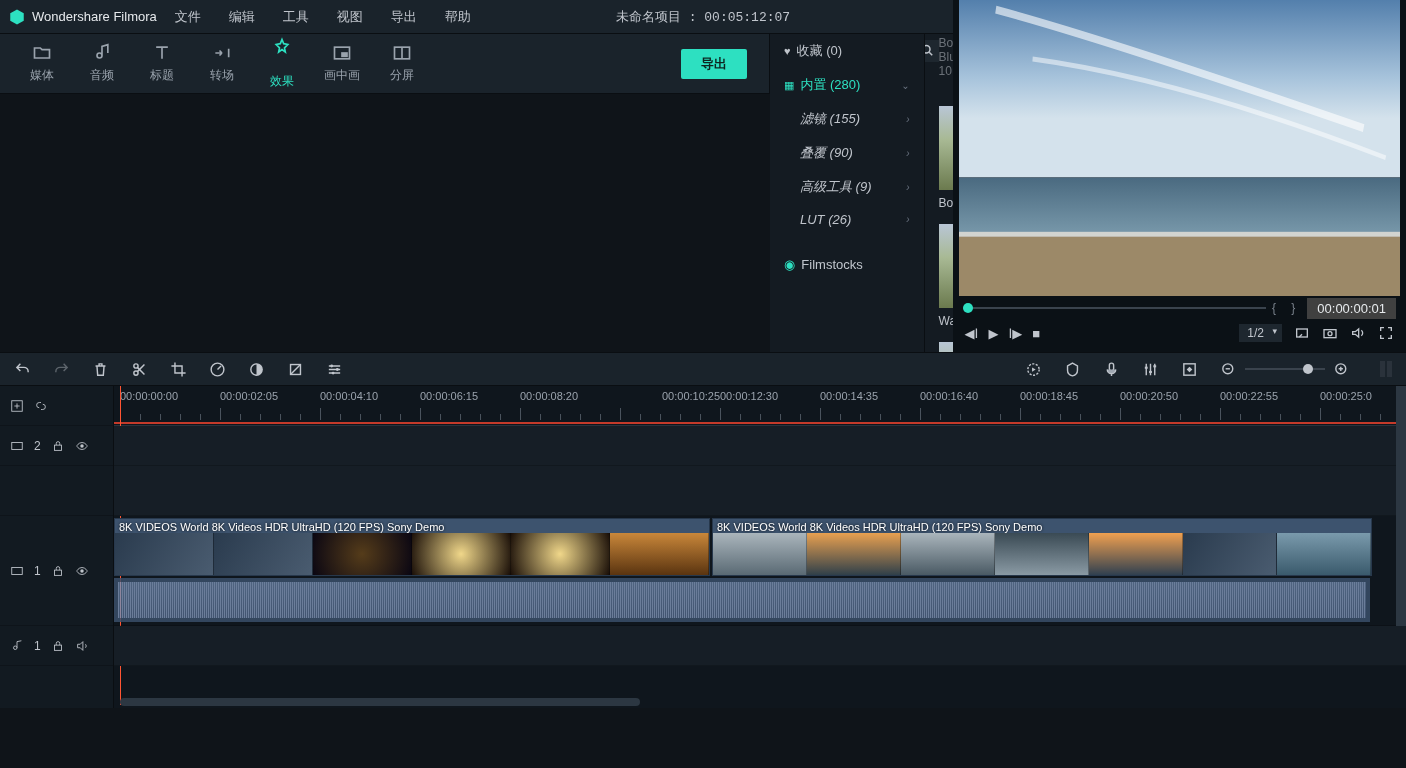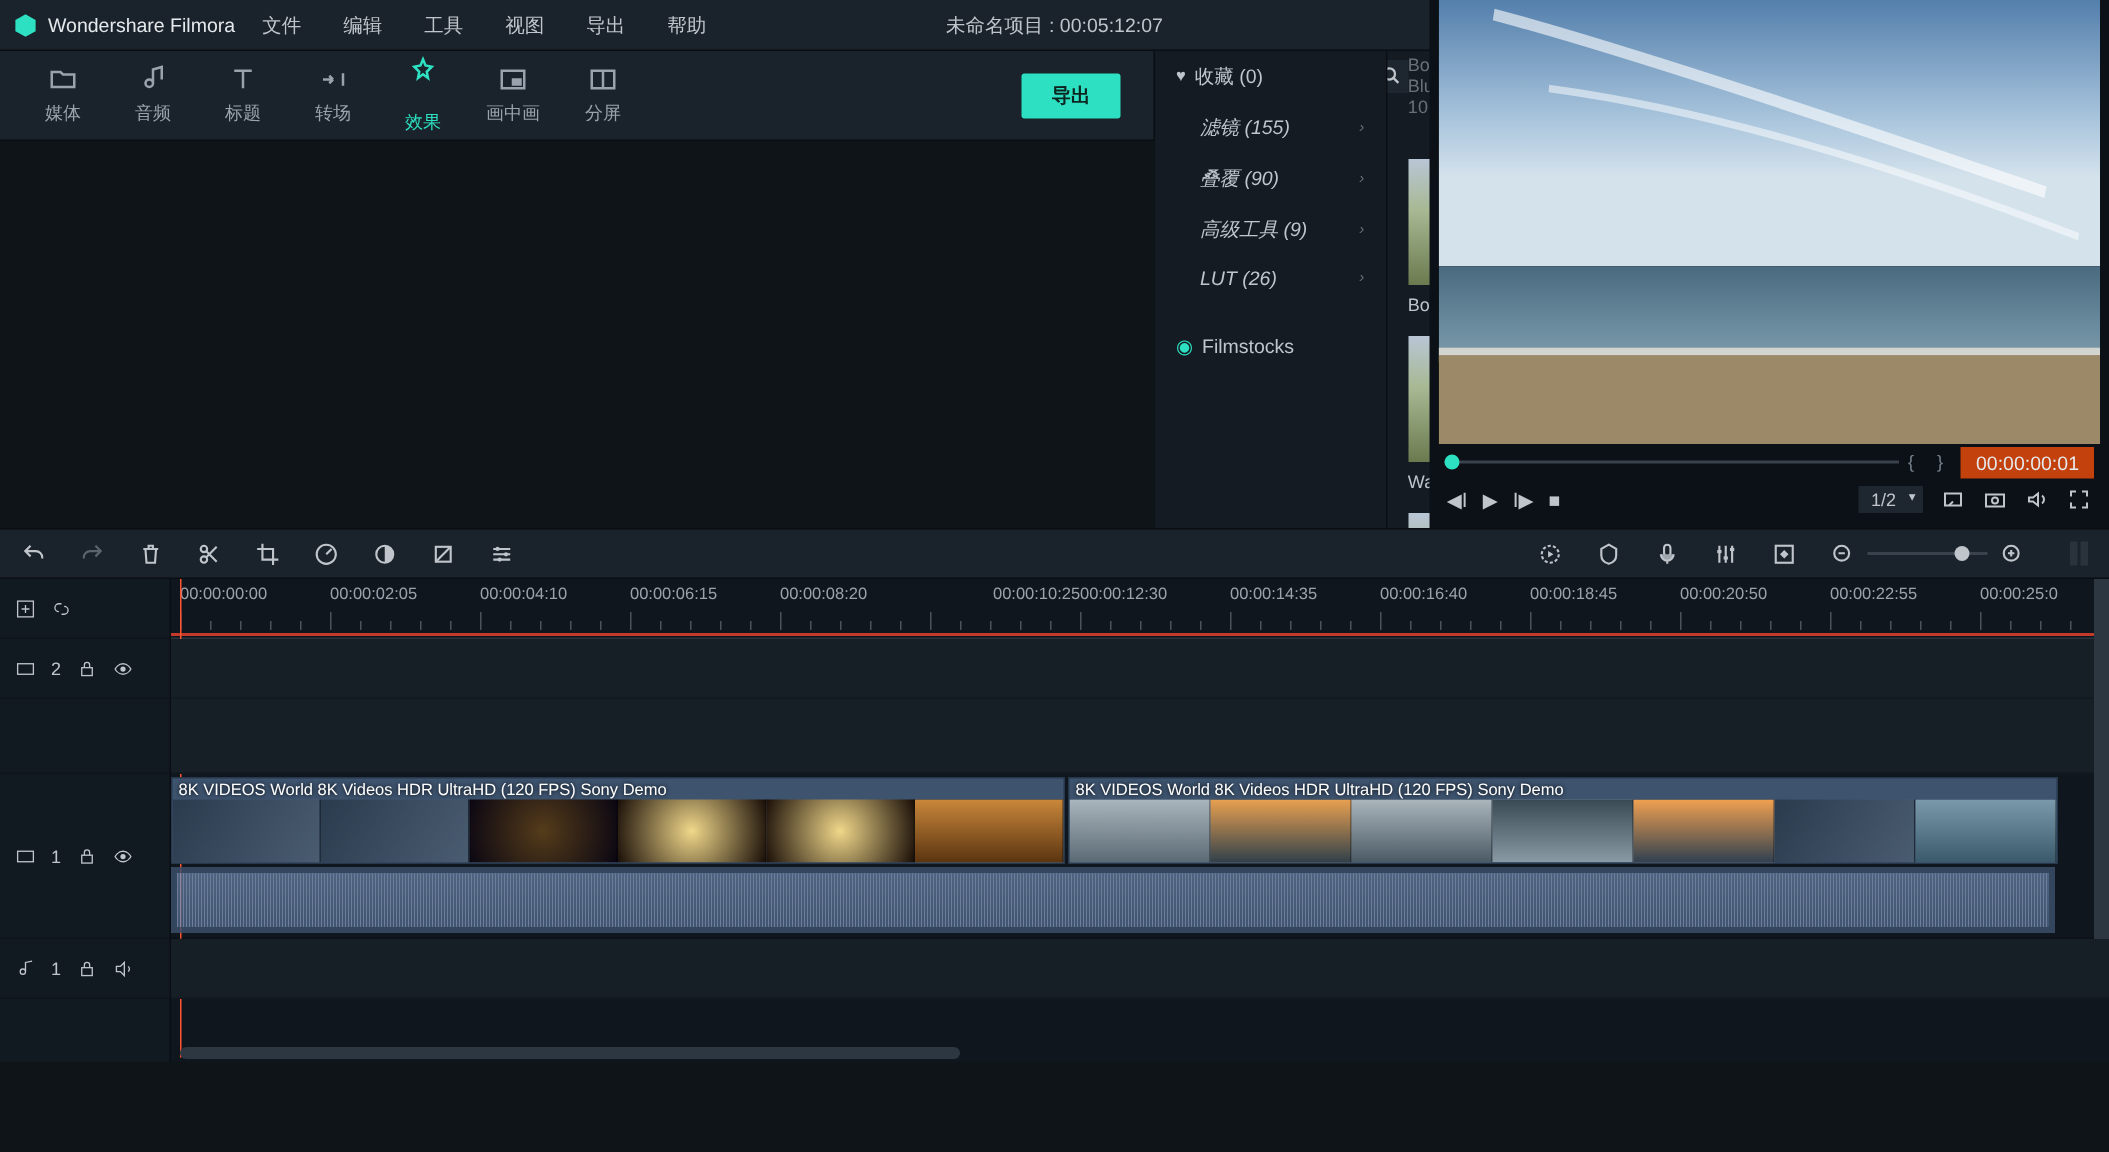--- a/index.html
+++ b/index.html
@@ -5,21 +5,21 @@
 * { margin:0; padding:0; box-sizing:border-box; font-family:"Microsoft YaHei",Arial,sans-serif; }
 body { background:#0f1419; color:#c0c5cc; font-size:12px; width:1406px; height:768px; overflow:hidden; user-select:none; }
 svg { display:block; }
 
 
 .titlebar { height:34px; background:#1a232b; display:flex; align-items:center; padding:0 8px; border-bottom:1px solid #0a0e12; }
 .logo { color:#2de0c1; margin-right:6px; }
 .appname { color:#e6e9ec; font-size:13px; margin-right:18px; }
 .menu { display:flex; gap:28px; }
 .menu span { cursor:pointer; font-size:13px; }
-.projname { position:absolute; left:50%; transform:translateX(-50%); color:#c0c5cc; font-size:13px; }
+.projname { position:absolute; left:50%; transform:translateX(-50%); color:#c0c5cc; font-size:13px;font-family:Liberation Mono, monospace; }
 .titlebar-right { margin-left:auto; display:flex; align-items:center; gap:14px; }
 .titlebar-right .ico { width:16px; height:16px; cursor:pointer; fill:#b8bfc7; }
 .login { font-size:13px; cursor:pointer; }
 .winbtns { display:flex; gap:10px; margin-left:6px; }
 .winbtns span { width:16px; text-align:center; cursor:pointer; font-size:14px; }
 
 
 .libtabs { height:60px; background:#1a232b; display:flex; align-items:center; padding:0 12px; border-bottom:1px solid #0a0e12; }
 .libtab { display:flex; flex-direction:column; align-items:center; gap:4px; width:60px; cursor:pointer; font-size:12px; color:#9aa3ad; }
 .libtab.active { color:#2de0c1;gap:16px; }
@@ -52,21 +52,21 @@
 .thumb { width:150px; height:84px; background:#2a3440; position:relative; overflow:hidden; }
 .efflabel { margin-top:6px; font-size:12px; color:#c0c5cc; }
 
 
 .preview { width:620px; background:#0b1116; display:flex; flex-direction:column; padding:4px; }
 .canvas { flex:1; background:#000; position:relative; margin:2px; overflow:hidden;}
 .scrub { height:20px; display:flex; align-items:center; padding:0 6px; gap:6px; }
 .scrub .track { flex:1; height:2px; background:#3a434d; position:relative; }
 .scrub .knob { position:absolute; left:0; top:-4px; width:10px; height:10px; background:#2de0c1; border-radius:50%; }
 .scrub .brackets { color:#7a828c; font-size:12px; letter-spacing:6px; }
-.scrub .timecode { background:#c2410c; padding:3px 10px; font-size:13px; color:#e6e9ec; }
+.scrub .timecode { background:#404040; padding:3px 10px; font-size:13px; color:#e6e9ec; }
 .pctrls { height:30px; display:flex; align-items:center; padding:0 8px; gap:12px; }
 .pctrls .transport { display:flex; gap:10px; }
 .pctrls .transport span { cursor:pointer; font-size:13px; }
 .pctrls .spacer { flex:1; }
 .zoomsel { background:#1e272f; padding:2px 18px 2px 8px; font-size:12px; position:relative; cursor:pointer;}
 .zoomsel::after{content:"▾"; position:absolute; right:5px; top:2px; font-size:9px;}
 .pic { width:16px; height:16px; fill:#b0b7c0; cursor:pointer; }
 
 
 .toolbar { height:34px; background:#1a232b; border-top:1px solid #0a0e12; border-bottom:1px solid #0a0e12; display:flex; align-items:center; padding:0 14px; gap:22px; }
@@ -192,20 +192,24 @@
       <span>分屏</span>
     </div>
   <div class="export-btn">导出</div>
 </div>
 
 <div class="mainrow" style="clear:none;">
 
   <div class="sidebar">
     <div class="side-item side-heart">
         <span>收藏 (0)</span>
+      </div>
+    <div class="side-item side-grid active">
+        <span>内置 (280)</span>
+        <span class="chev">⌄</span>
       </div>
     <div class="side-item side-sub">
         <span>滤镜 (155)</span>
         <span class="chev">›</span>
       </div>
     <div class="side-item side-sub">
         <span>叠覆 (90)</span>
         <span class="chev">›</span>
       </div>
     <div class="side-item side-sub">

